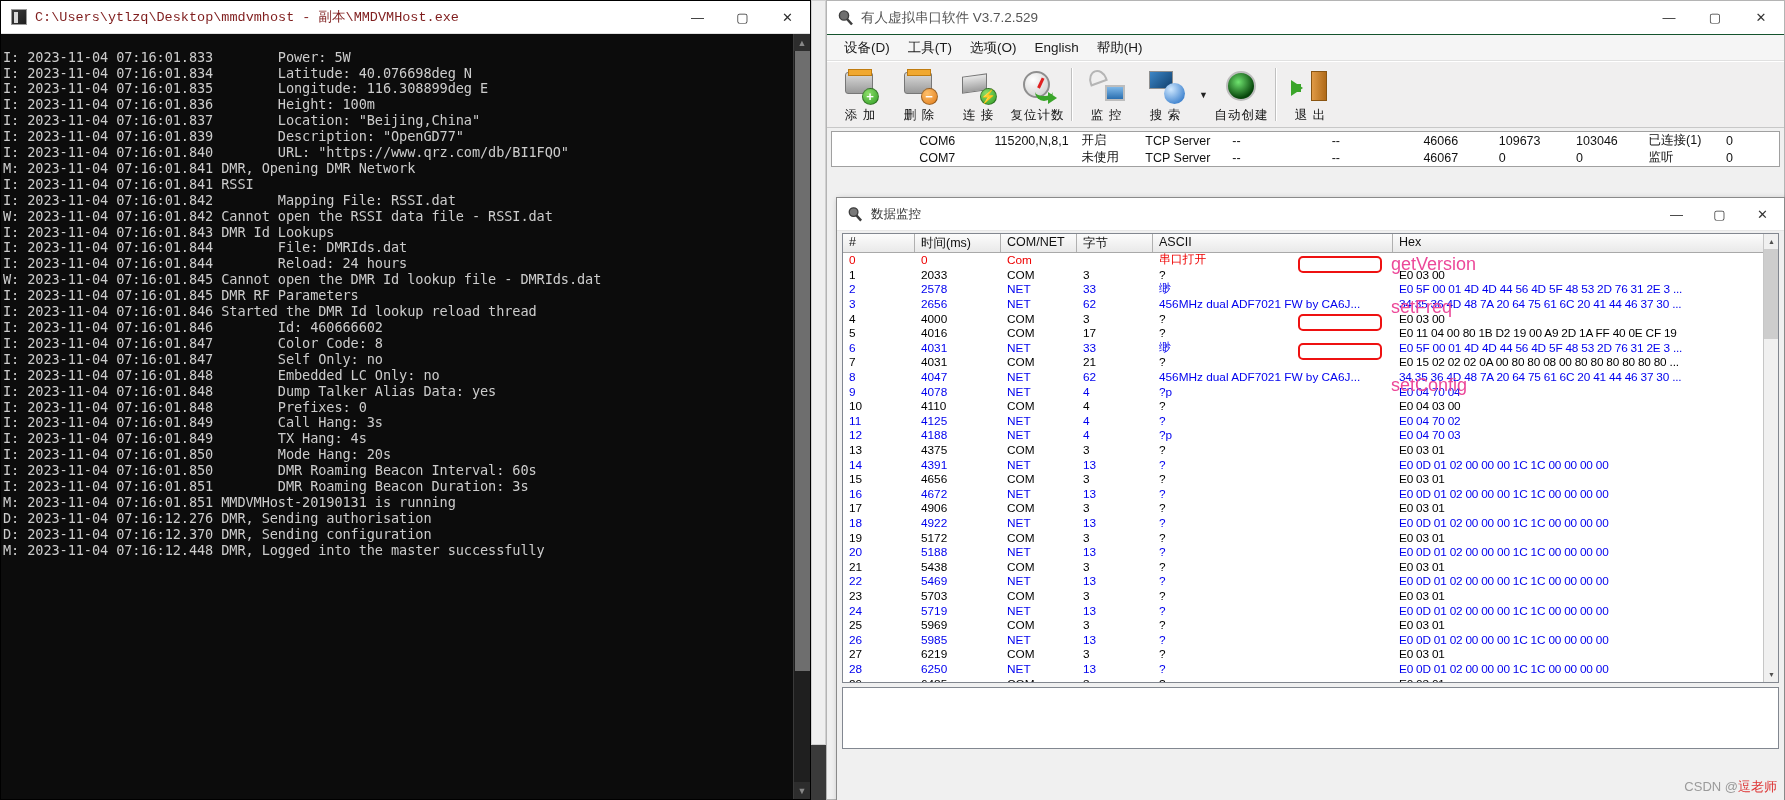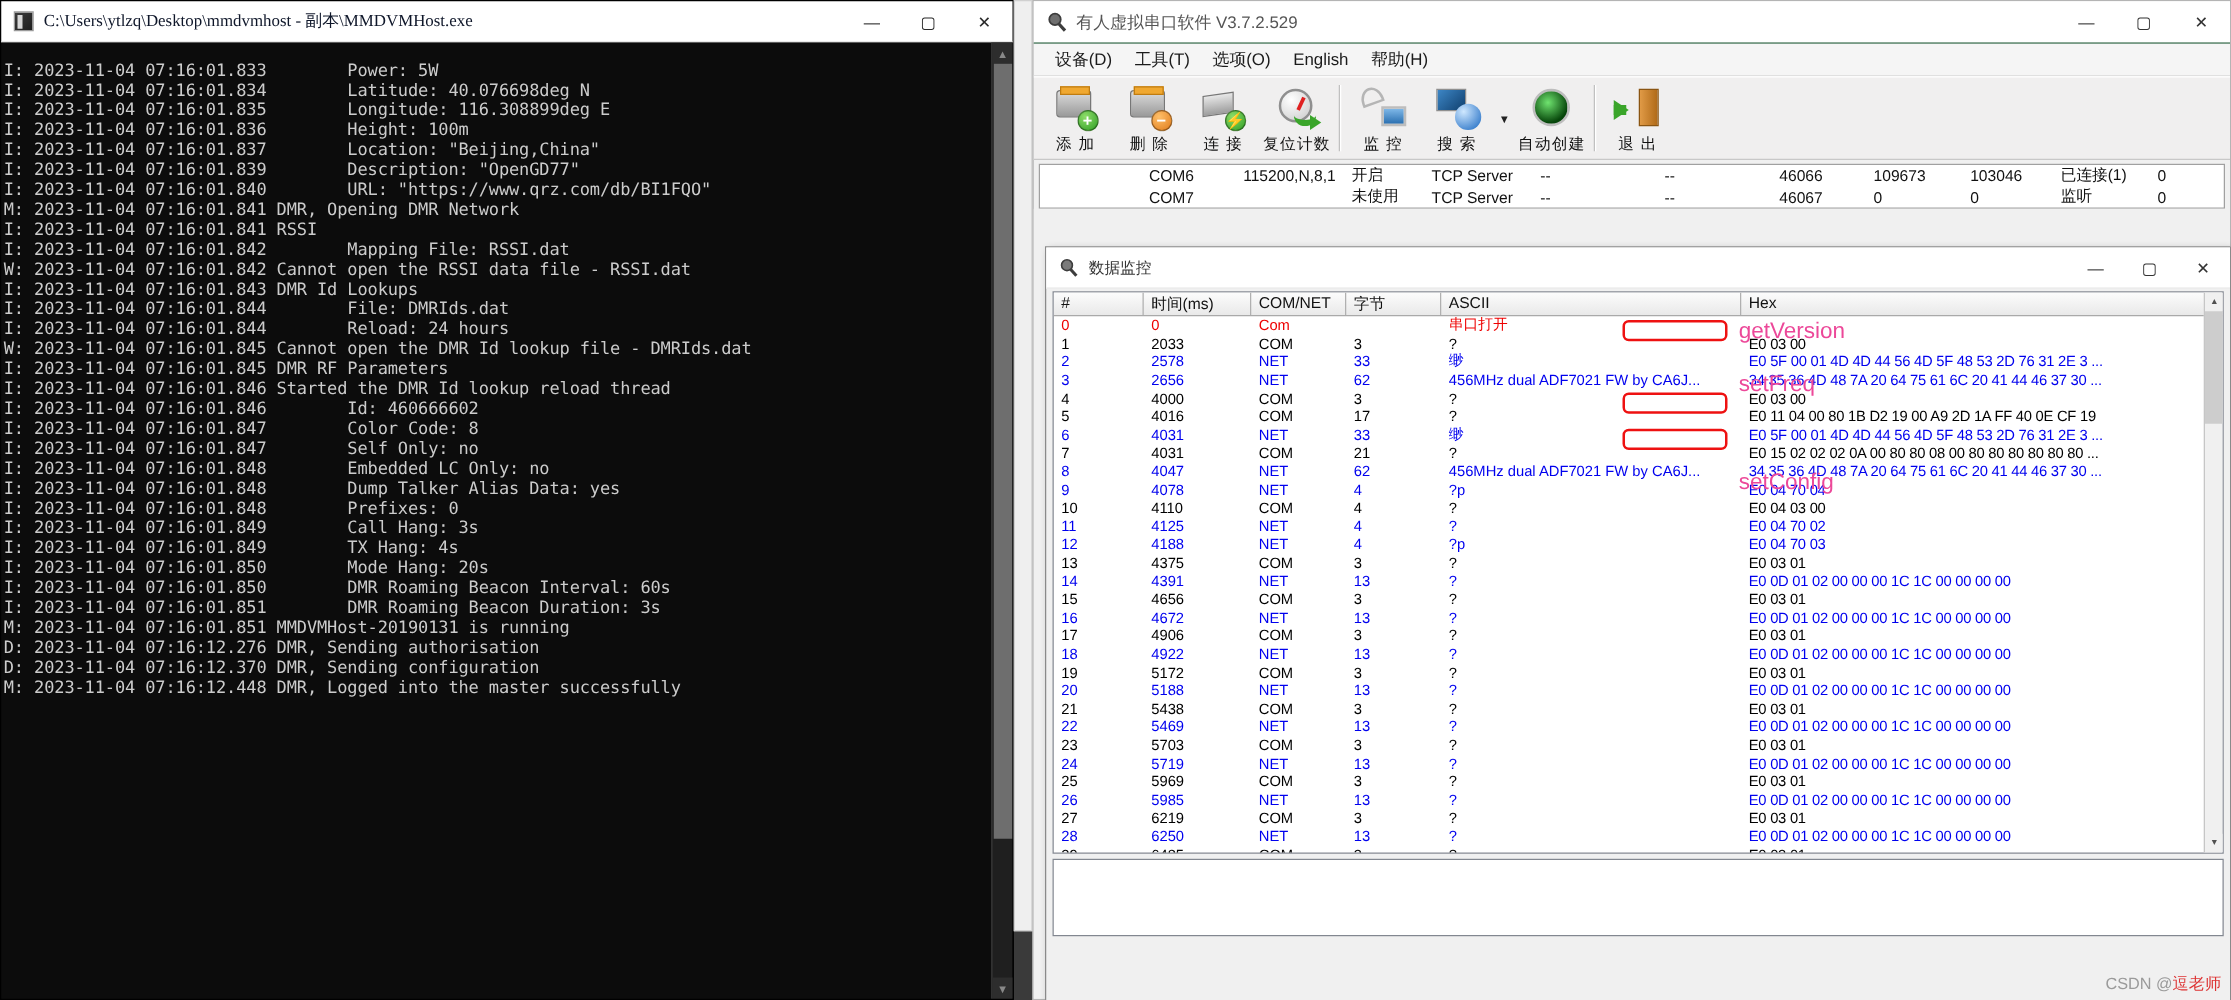--- a/index.html
+++ b/index.html
@@ -25,22 +25,22 @@
   .cmd-icon {
     width: 16px; height: 16px; margin-right: 8px; flex: 0 0 auto;
     background: linear-gradient(135deg,#3c3c3c 0%,#1e1e1e 100%);
     border: 1px solid #9a9a9a; position: relative;
   }
   .cmd-icon:before {
     content: ""; position: absolute; left: 2px; top: 2px;
     width: 4px; height: 11px; background: #d8d8d8;
   }
   .console-title-text {
-    font-size: 13.5px; color: #0f172a; white-space: nowrap;
-    font-family: Liberation Serif, serif;
+    font-size: 13.5px; color: #7f1d1d; white-space: nowrap;
+    font-family: Liberation Mono, monospace;
     text-align: center;
   }
   .console-btns { margin-left: auto; display: flex; height: 33px; }
   .cbtn {
     width: 45px; height: 33px; display: flex; align-items: center; justify-content: center;
     font-size: 13px; color: #2b2b2b; font-family: "Liberation Sans", sans-serif;
   }
   .console-body {
     flex: 1; position: relative; background: #0c0c0c; overflow: hidden;
     padding: 2px 0 0 2px;

